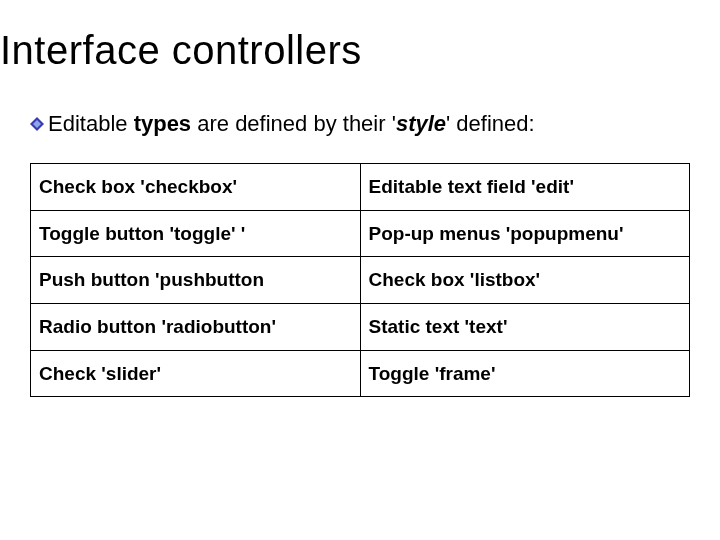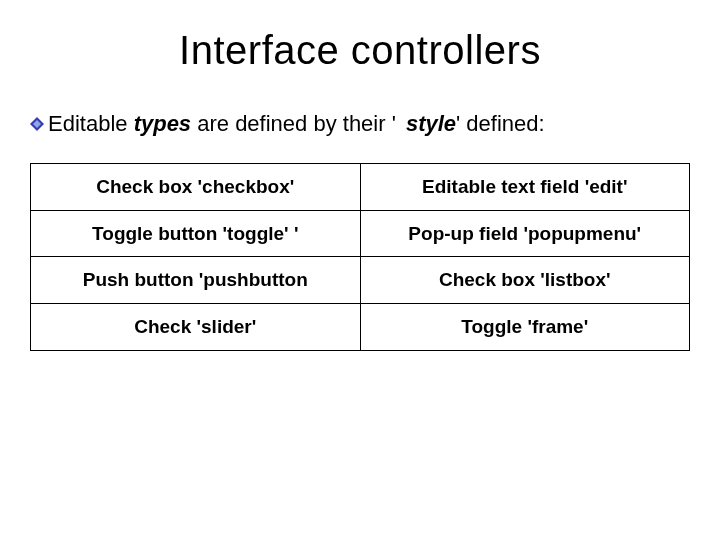--- a/index.html
+++ b/index.html
@@ -5,54 +5,53 @@
   * { margin: 0; padding: 0; box-sizing: border-box; }
   body {
     width: 720px;
     height: 540px;
     background: #fff;
     font-family: Verdana, Geneva, sans-serif;
     color: #000;
     position: relative;
   }
   .title {
-    text-align: center;
     font-size: 40px;
     font-weight: 400;
     margin-top: 28px;
     letter-spacing: 0.5px;
   }
   .subtitle-row {
     display: flex;
     align-items: center;
     margin: 38px 0 0 30px;
     font-size: 22px;
   }
   .bullet-icon {
     width: 14px;
     height: 14px;
     margin-right: 4px;
     display: inline-flex;
     align-items: center;
     justify-content: center;
   }
   .bullet-icon svg { display: block; }
-  .subtitle .bold { font-weight: 700; font-style: italic; }
-  .subtitle .bolditalic { font-weight: 700; font-style: italic; margin-left: 10px; }
+  .subtitle .bold { font-weight: 700; }
+  .subtitle .bolditalic { font-weight: 700; font-style: italic; }
   .table-wrap {
     margin: 26px 30px 0 30px;
   }
   table {
     width: 100%;
     border-collapse: collapse;
     table-layout: fixed;
   }
   td {
     border: 1.5px solid #000;
-    text-align: center;
+    text-align: left;
     vertical-align: middle;
     font-weight: 700;
     font-size: 19px;
     padding: 10px 8px;
     line-height: 1.35;
   }
 </style>
 </head>
 <body>
 
@@ -72,25 +71,29 @@
 
 <div class="table-wrap">
   <table>
     <tbody>
         <tr>
       <td>Check box 'checkbox'</td>
       <td>Editable text field 'edit'</td>
     </tr>
     <tr>
       <td>Toggle button 'toggle' '</td>
-      <td>Pop-up field 'popupmenu'</td>
+      <td>Pop-up menus 'popupmenu'</td>
     </tr>
     <tr>
       <td>Push  button 'pushbutton</td>
       <td>Check box 'listbox'</td>
+    </tr>
+    <tr>
+      <td>Radio button 'radiobutton'</td>
+      <td>Static text 'text'</td>
     </tr>
     <tr>
       <td>Check 'slider'</td>
       <td>Toggle 'frame'</td>
     </tr>
   </tbody>
     </table>
 </div>
 
 </body></html>

